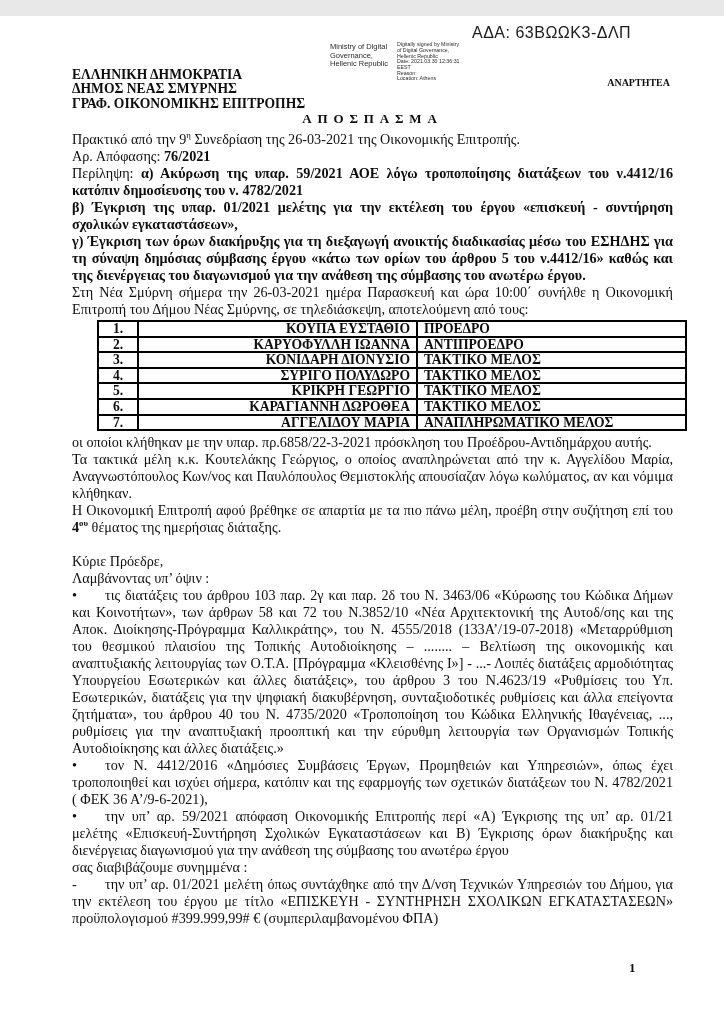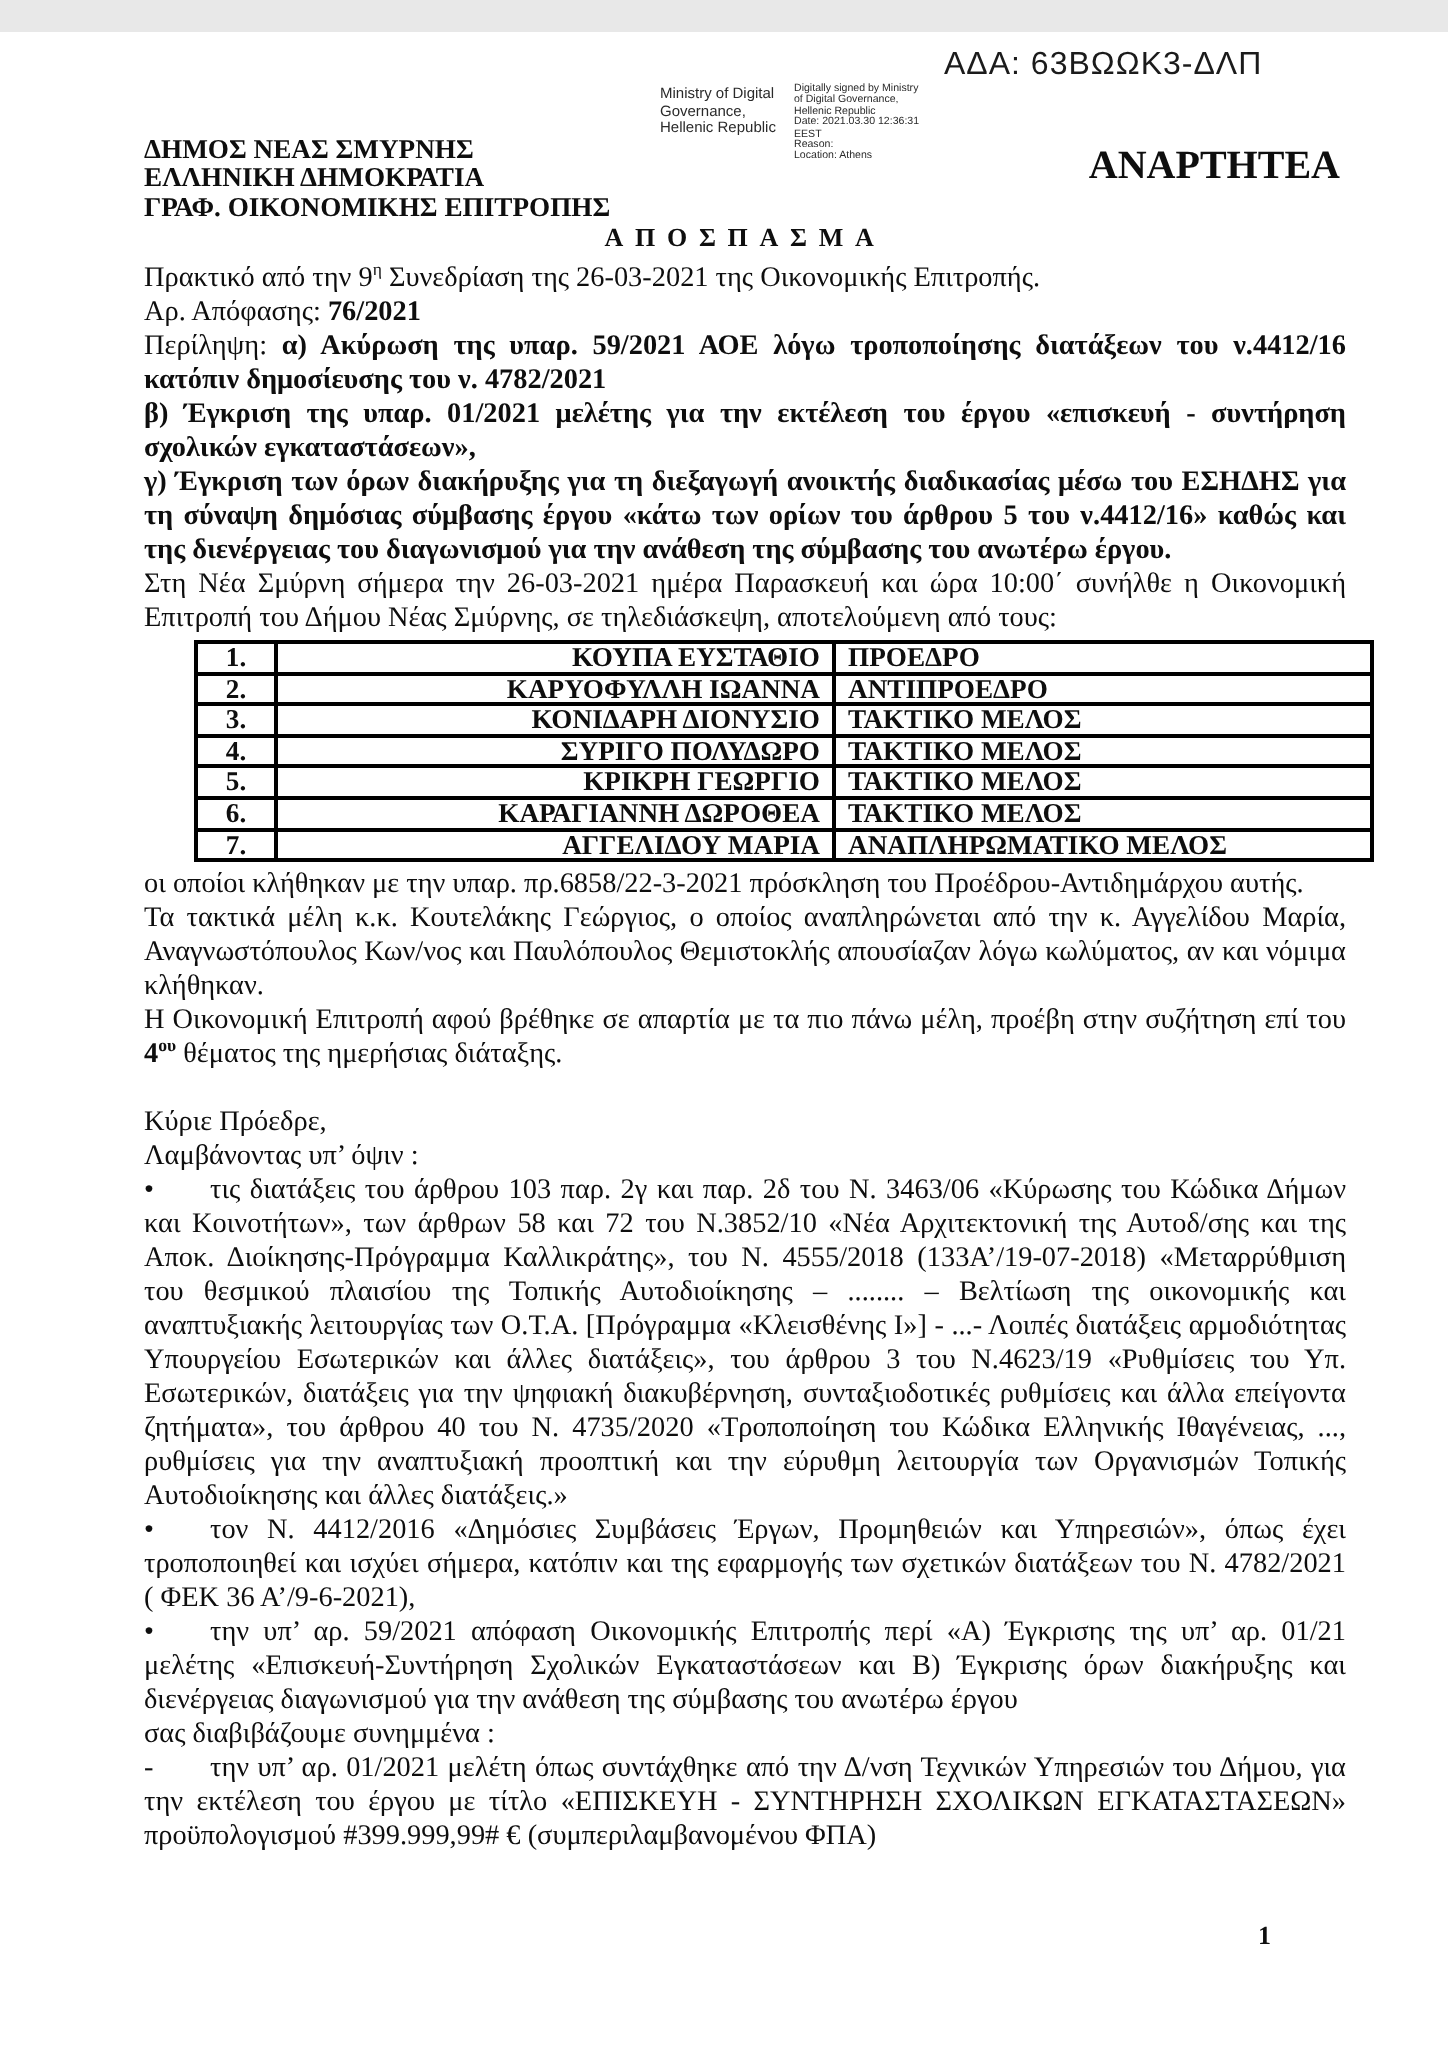--- a/index.html
+++ b/index.html
@@ -24,21 +24,21 @@
     font-size:6px;line-height:6.4px;color:#2a2a2a;white-space:pre-line;
     transform:scale(0.88);transform-origin:left top;
   }
   
   .hdr-left{
     position:absolute;left:72px;top:52px;
     font-weight:bold;font-size:13.6px;line-height:14.4px;white-space:nowrap;
   }
   .hdr-right{
     position:absolute;right:54px;top:57px;text-align:right;
-    font-weight:bold;font-size:20px;line-height:20px;white-space:nowrap;
+    font-weight:bold;font-size:10px;line-height:20px;white-space:nowrap;
   }
   sup.s{font-size:62%;vertical-align:super;line-height:0;}
   
   .doc-body{position:absolute;left:72px;top:94px;width:601px;font-size:14.2px;line-height:17px;}
   .title{
     text-align:center;font-weight:bold;font-size:13px;letter-spacing:0.45em;
     margin:0 0 4px 0;
   }
   p{margin:0;text-align:justify;}
   .b{font-weight:bold;}
@@ -73,22 +73,22 @@
 Hellenic Republic</div>
   <div class="stamp-details">Digitally signed by Ministry
 of Digital Governance,
 Hellenic Republic
 Date: 2021.03.30 12:36:31
 EEST
 Reason:
 Location: Athens</div>
 
   <div class="hdr-left">
+    <div>ΕΛΛΗΝΙΚΗ ΔΗΜΟΚΡΑΤΙΑ</div>
     <div>ΔΗΜΟΣ ΝΕΑΣ ΣΜΥΡΝΗΣ</div>
-    <div>ΕΛΛΗΝΙΚΗ ΔΗΜΟΚΡΑΤΙΑ</div>
     <div>ΓΡΑΦ. ΟΙΚΟΝΟΜΙΚΗΣ ΕΠΙΤΡΟΠΗΣ</div>
   </div>
 
   <div class="hdr-right">
     <div>ΑΝΑΡΤΗΤΕΑ</div>
   </div>
 
   <div class="doc-body">
 
     <div class="title">ΑΠΟΣΠΑΣΜΑ</div>

